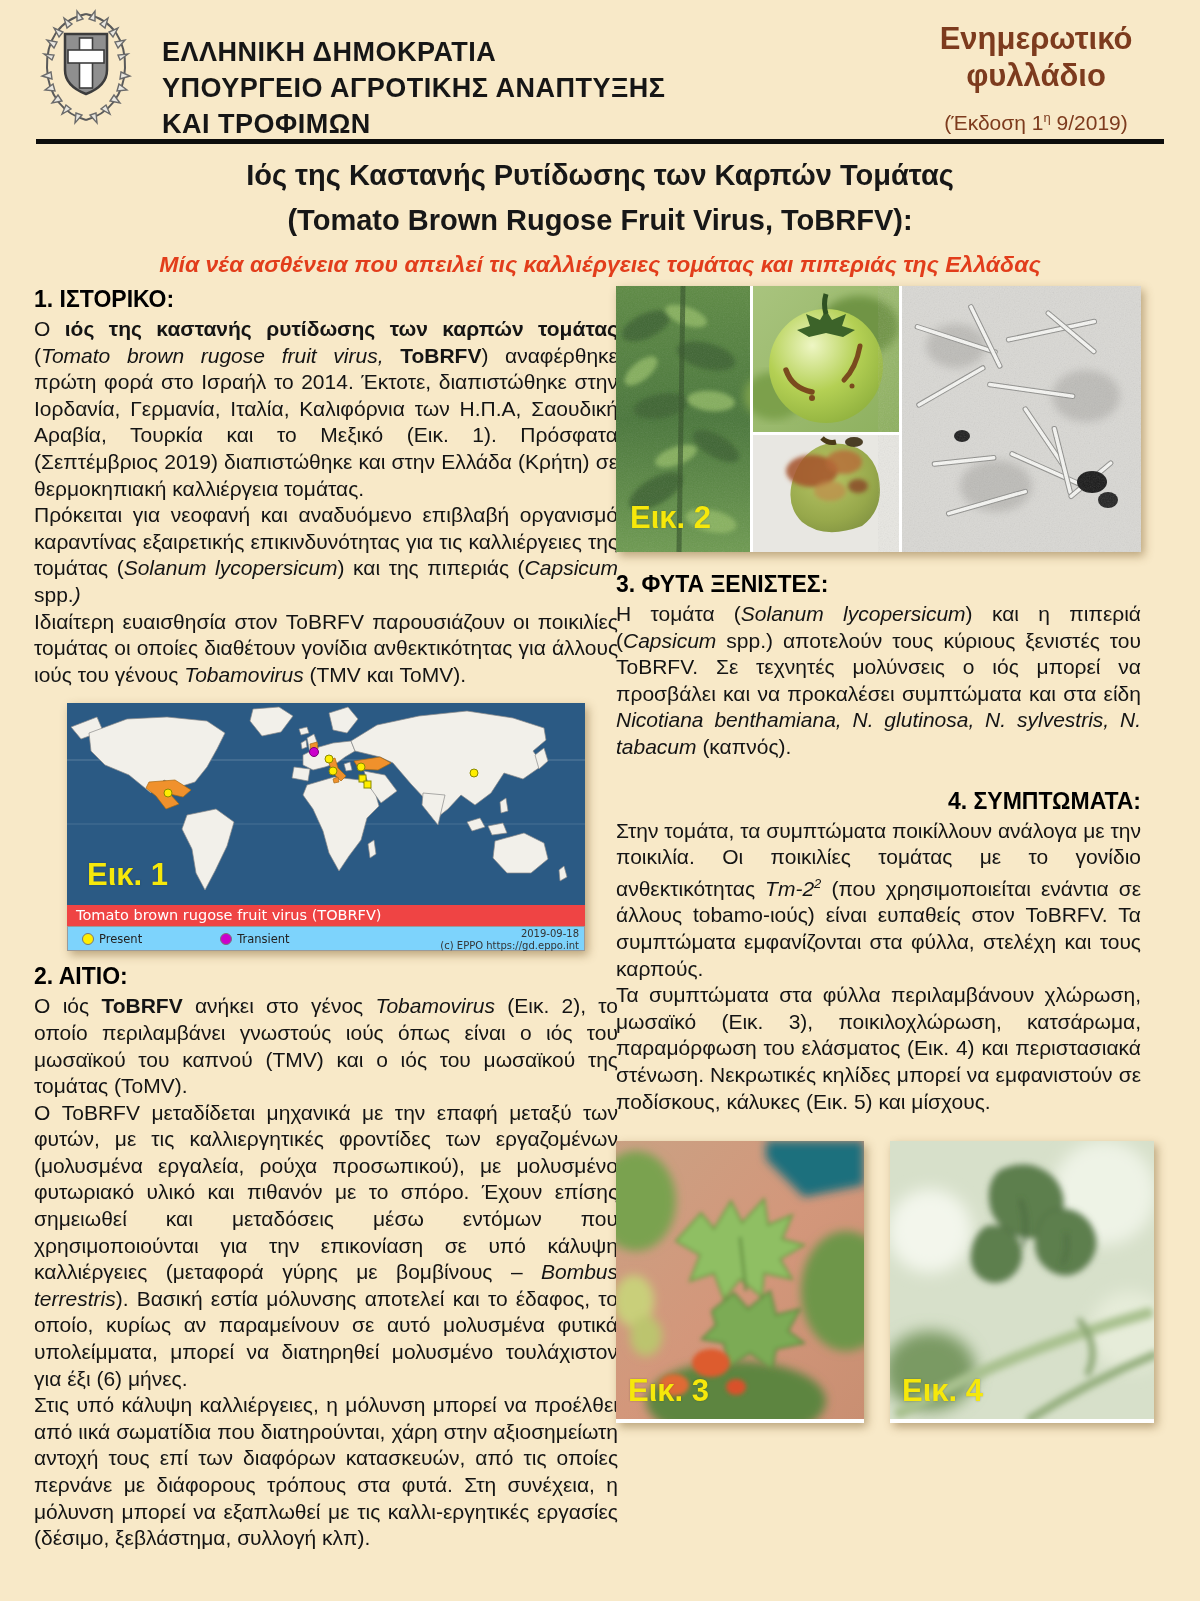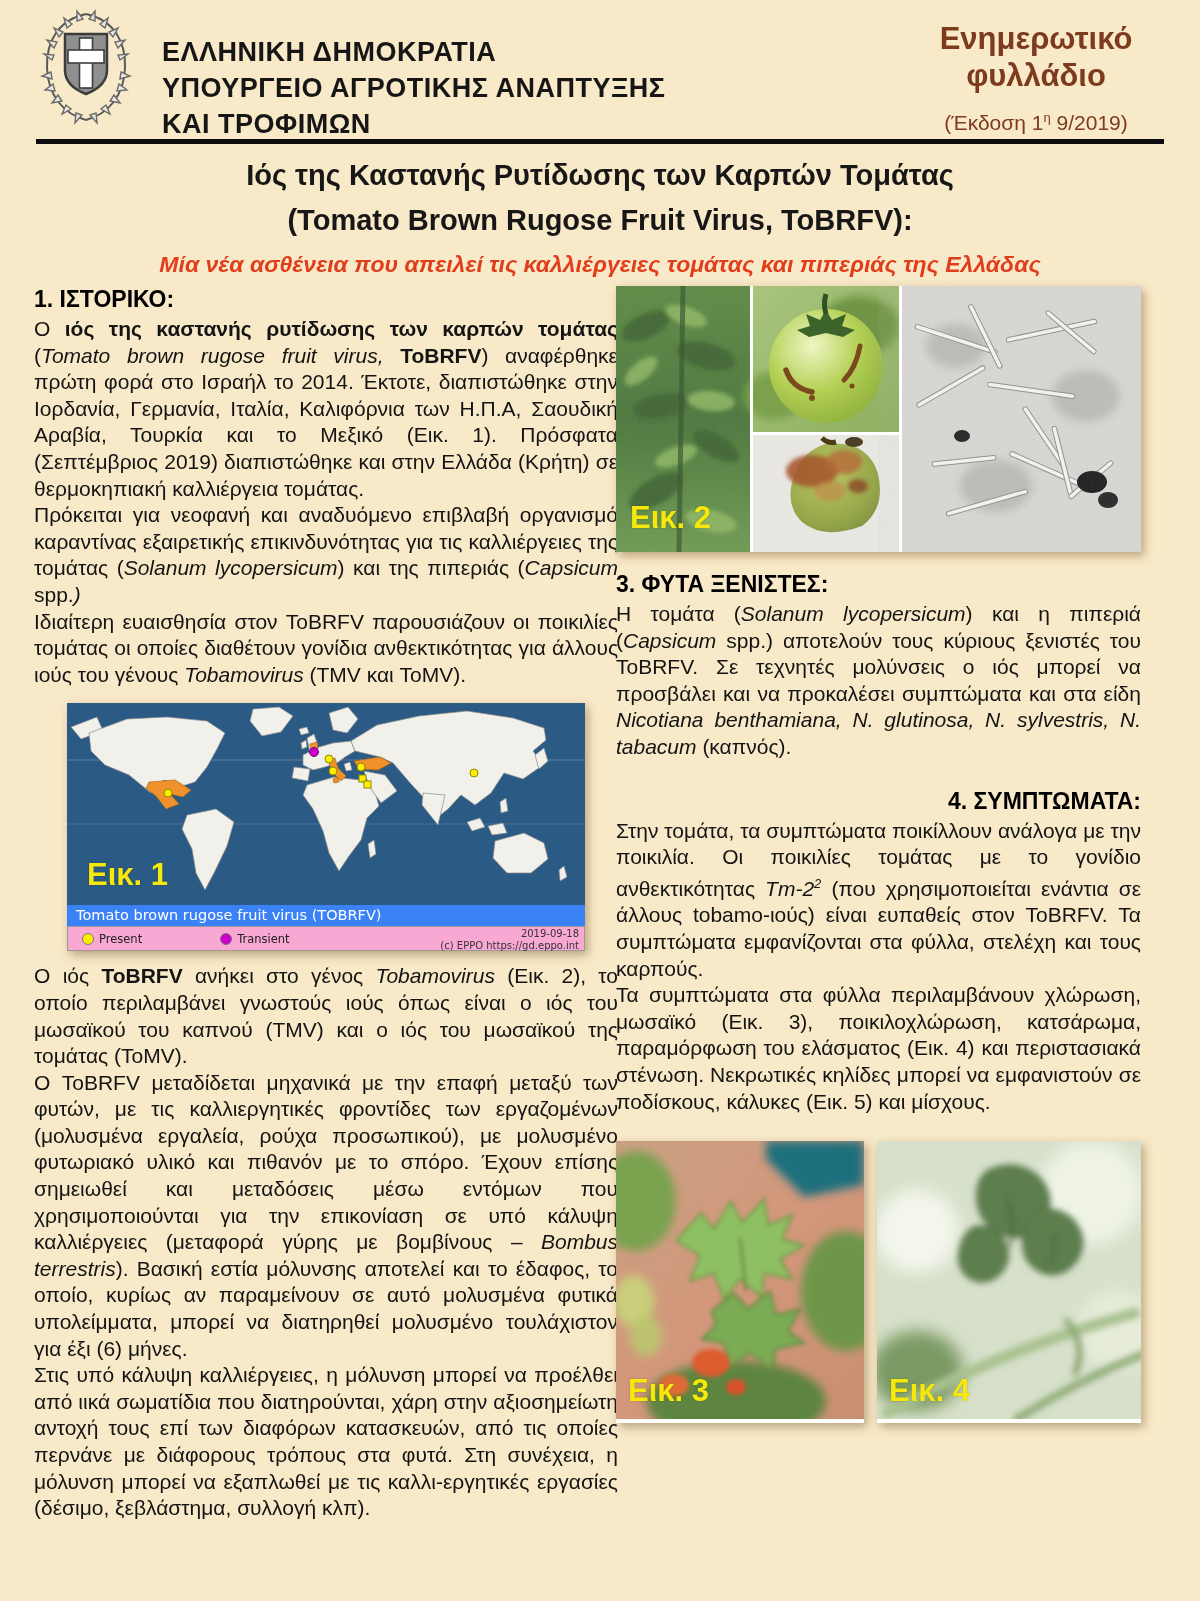--- a/index.html
+++ b/index.html
@@ -25,31 +25,31 @@
   .sg-b{font-weight:bold;}
   .sg-i{font-style:italic;}
   .sg-sup{vertical-align:super;font-size:.62em;}
   .sg-isup{vertical-align:super;font-size:.62em;font-style:italic;}
   
   .figlabel{position:absolute;color:#f6e80b;font-weight:bold;font-size:31px;text-shadow:0 0 2px rgba(0,0,0,.25);}
   .shadowed{box-shadow:3px 4px 9px rgba(110,80,30,.45);}
   
   .fig-map{position:relative;width:518px;margin:15px auto 12px auto;background:#fff;}
   .map-canvas{display:block;}
-  .map-caption{height:21px;background:#3b82f6;color:#fff;font-family:"DejaVu Sans",sans-serif;font-size:14.5px;line-height:21px;padding-left:9px;}
-  .map-legendbar{height:25px;background:#f9a8d4;border:1px solid #9a9a9a;box-sizing:border-box;display:flex;align-items:center;font-family:"DejaVu Sans",sans-serif;font-size:11.5px;color:#222;position:relative;}
+  .map-caption{height:21px;background:#ef4444;color:#fff;font-family:"DejaVu Sans",sans-serif;font-size:14.5px;line-height:21px;padding-left:9px;}
+  .map-legendbar{height:25px;background:#7dd3fc;border:1px solid #9a9a9a;box-sizing:border-box;display:flex;align-items:center;font-family:"DejaVu Sans",sans-serif;font-size:11.5px;color:#222;position:relative;}
   .leg-item{display:flex;align-items:center;margin-left:14px;}
   .leg-item .dot{width:10px;height:10px;border-radius:50%;border:1px solid #777;display:inline-block;margin-right:5px;}
   .map-credit{position:absolute;right:5px;top:1px;text-align:right;font-size:10px;line-height:11.5px;color:#333;}
   .fig-map .figlabel{left:20px;bottom:58px;}
   
   .fig2{position:relative;width:525px;height:266px;background:#fff;}
   .fig2 .figlabel{left:14px;bottom:16px;}
   
-  .photos{display:flex;gap:13px;margin-top:26px;}
+  .photos{display:flex;gap:26px;margin-top:26px;}
   .photo{position:relative;background:#fff;}
   .photo .figlabel{left:12px;bottom:14px;}
 </style>
 </head>
 <body>
 
 <div class="page">
 
   <header class="header">
     <div class="emblem">
@@ -153,20 +153,21 @@
           <span class="dot" style="background: rgb(204, 0, 204);"></span>
           <span>Transient</span>
         </span>
         <span class="map-credit">
           <span>2019-09-18</span><br>
           <span>(c) EPPO https://gd.eppo.int</span>
         </span>
       </div>
     </figure>
 
+    <h2 class="sec">2. ΑΙΤΙΟ:</h2>
     <p class="body"><span>Ο ιός </span><span class="sg-b">ToBRFV</span><span> ανήκει στο γένος </span><span class="sg-i">Tobamovirus</span><span> (Εικ. 2), το οποίο περιλαμβάνει γνωστούς ιούς όπως είναι ο ιός του μωσαϊκού του καπνού (TMV) και ο ιός του μωσαϊκού της τομάτας (ToMV).</span></p>
     <p class="body"><span>Ο ToBRFV μεταδίδεται μηχανικά με την επαφή μεταξύ των φυτών, με τις καλλιεργητικές φροντίδες των εργαζομένων (μολυσμένα εργαλεία, ρούχα προσωπικού), με μολυσμένο φυτωριακό υλικό και πιθανόν με το σπόρο. Έχουν επίσης σημειωθεί και μεταδόσεις μέσω εντόμων που χρησιμοποιούνται για την επικονίαση σε υπό κάλυψη καλλιέργειες (μεταφορά γύρης με βομβίνους – </span><span class="sg-i">Bombus terrestris</span><span>).  Βασική εστία μόλυνσης αποτελεί και το έδαφος, το οποίο, κυρίως αν παραμείνουν σε αυτό μολυσμένα φυτικά υπολείμματα, μπορεί να διατηρηθεί μολυσμένο τουλάχιστον για έξι (6) μήνες.</span></p>
     <p class="body"><span>Στις υπό κάλυψη καλλιέργειες, η μόλυνση μπορεί να προέλθει από ιικά σωματίδια που διατηρούνται, χάρη στην αξιοσημείωτη αντοχή τους επί των διαφόρων κατασκευών, από τις οποίες περνάνε με διάφορους τρόπους στα φυτά. Στη συνέχεια, η μόλυνση μπορεί να εξαπλωθεί με τις καλλι-εργητικές εργασίες (δέσιμο, ξεβλάστημα, συλλογή  κλπ).</span></p>
   </div>
 
   <div class="col-right">
 
     <figure class="fig2 shadowed" style="margin:0 0 0 0;">
       <svg width="525" height="266" viewBox="0 0 525 266">
         <defs>

